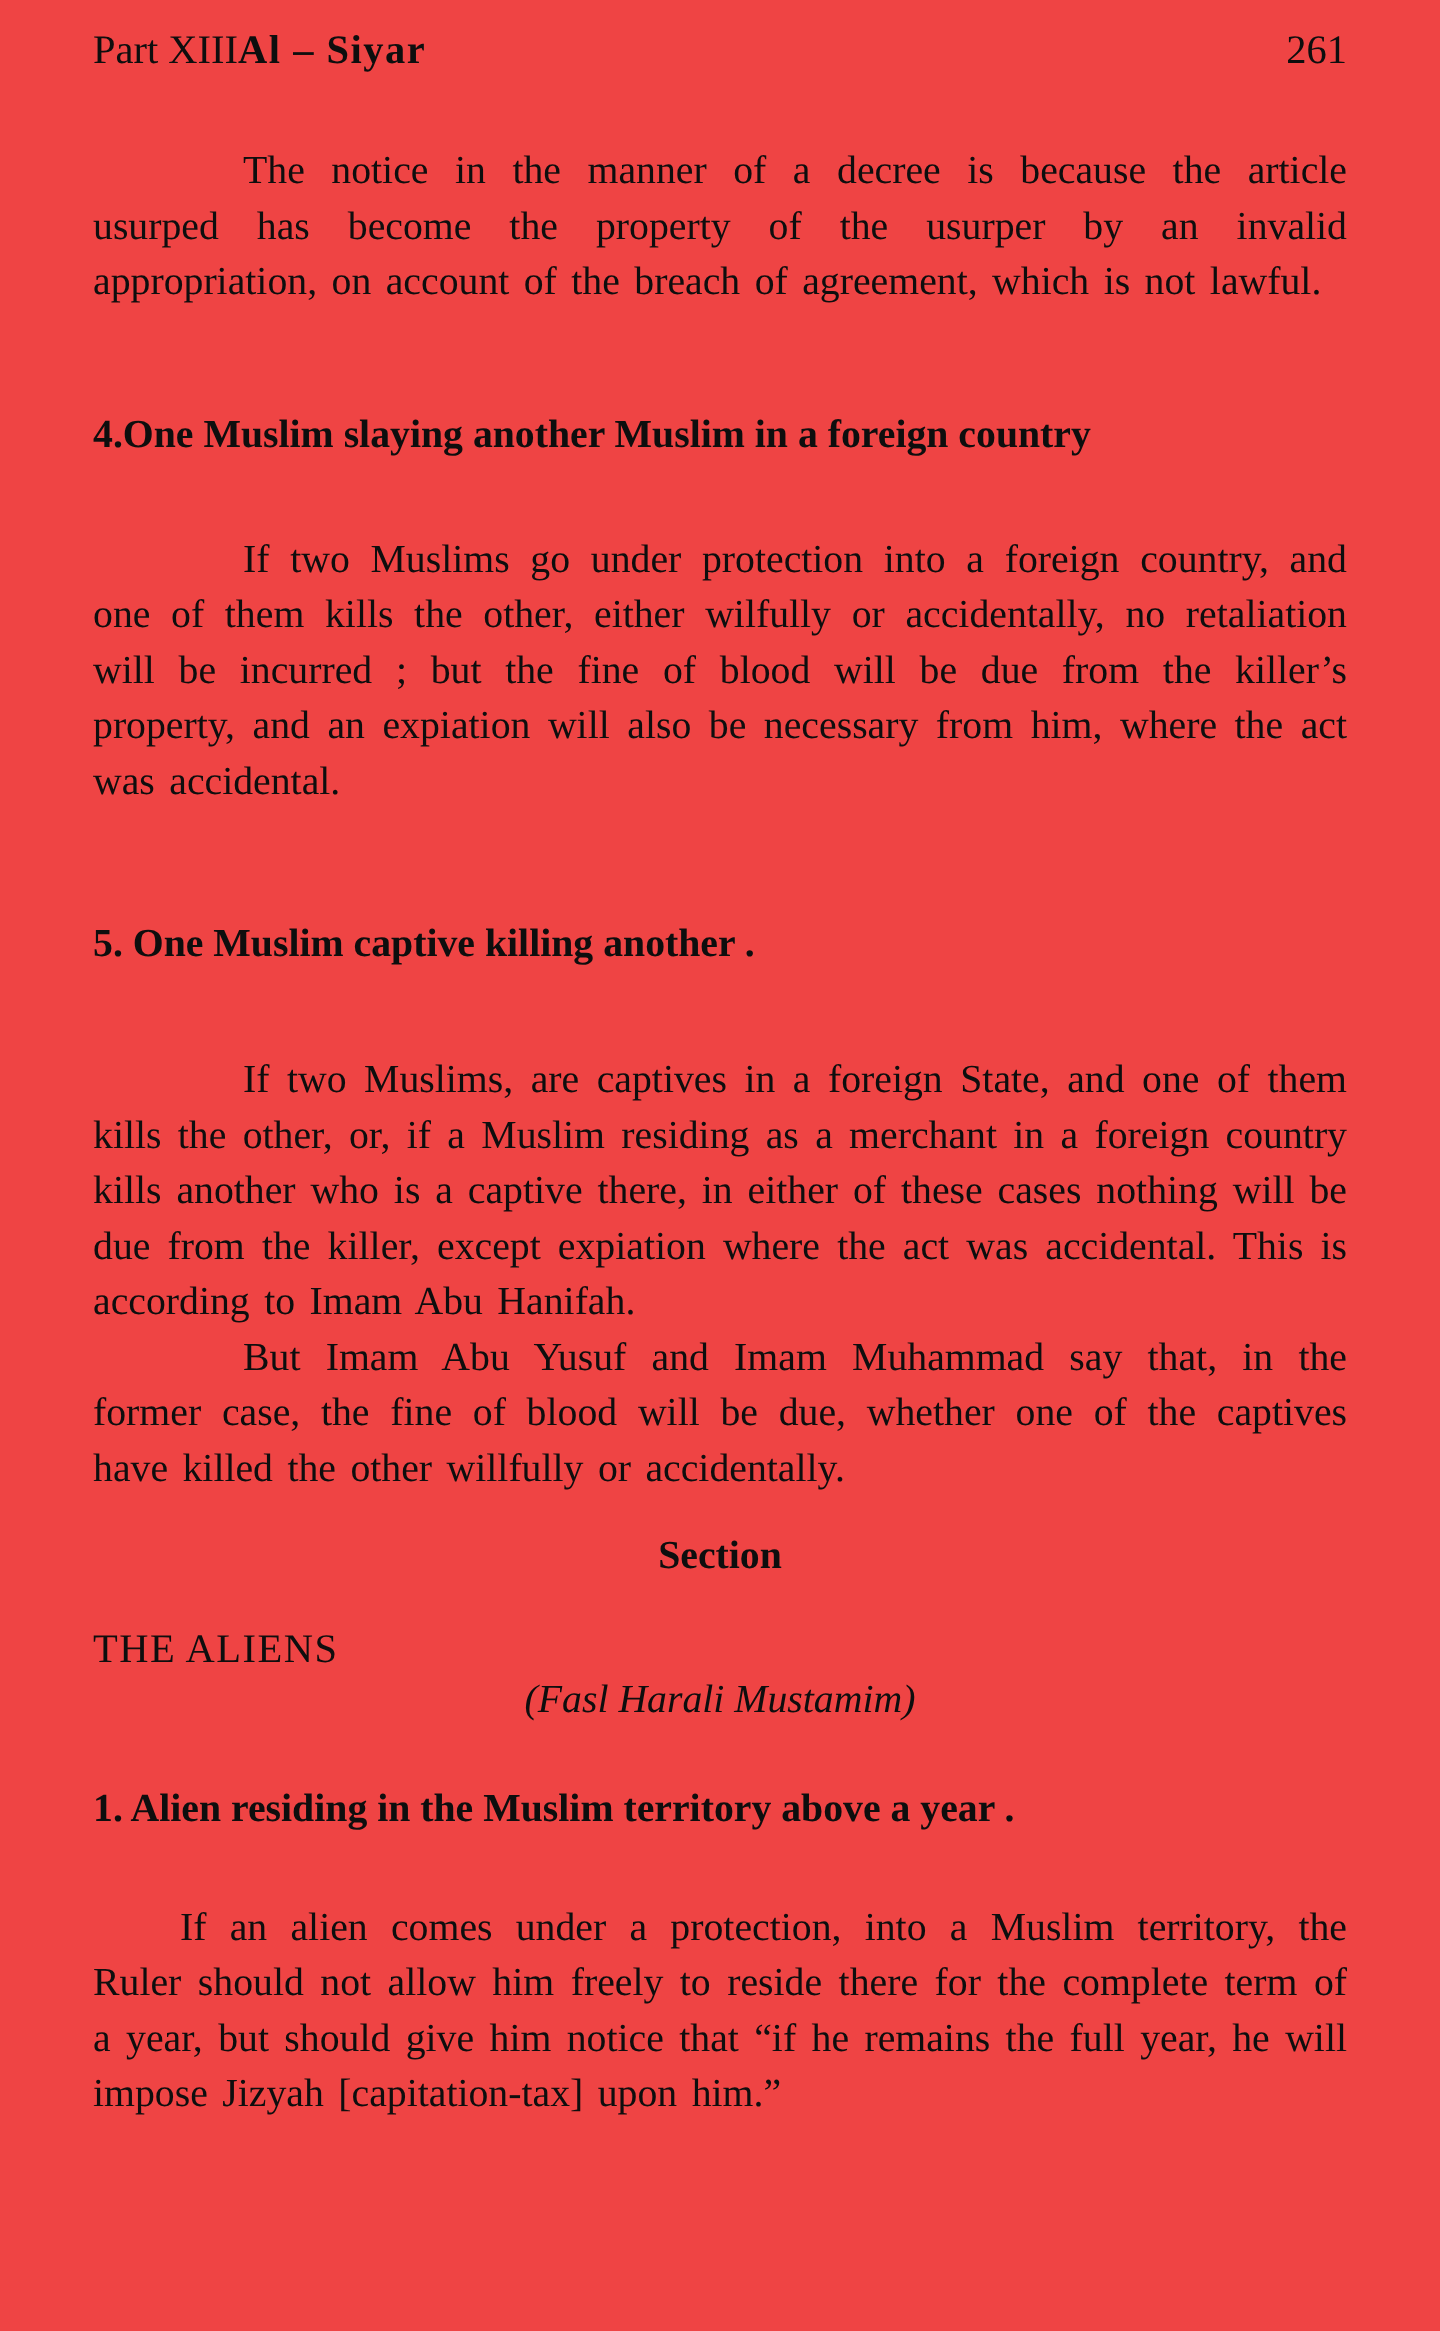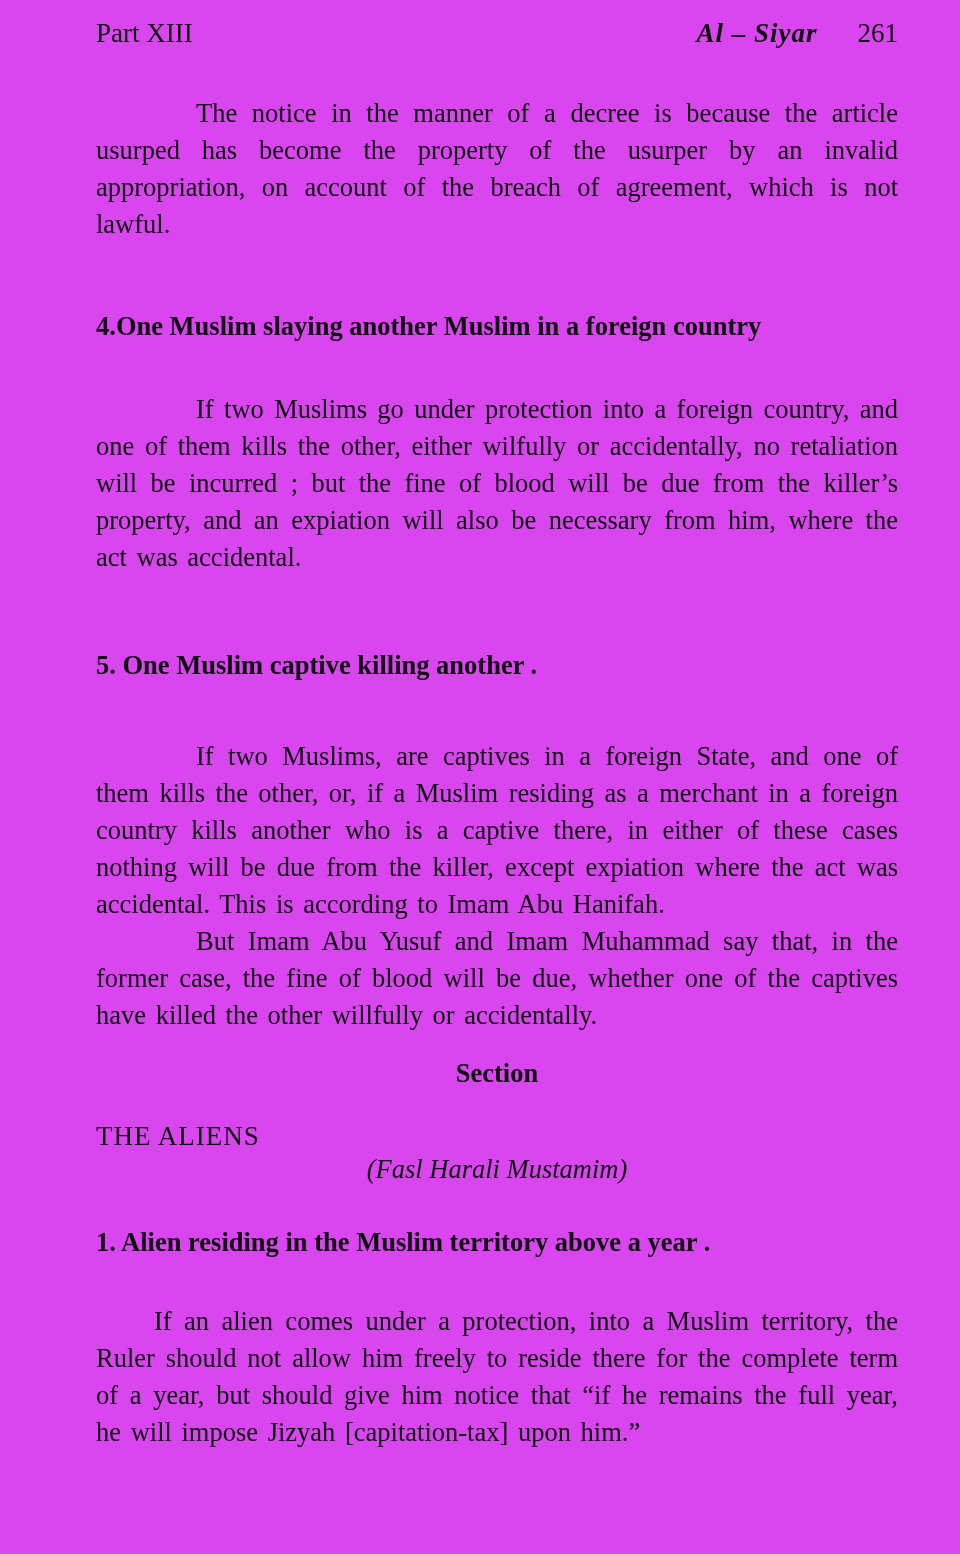--- a/index.html
+++ b/index.html
@@ -4,36 +4,35 @@
 <style>
   * { margin: 0; padding: 0; box-sizing: border-box; }
   html, body {
     background: #e8e8e8;
     font-family: "Liberation Serif", "DejaVu Serif", serif;
   }
   .page {
     width: 960px;
     height: 1554px;
     margin: 0 auto;
-    background: #d946ef;
+    background: #ef4444;
     color: #0e0e0e;
-    padding: 14px 62px 0 96px;
+    padding: 14px 62px 0 62px;
     overflow: hidden;
   }
   .page-header {
     display: flex;
     align-items: baseline;
     font-size: 27px;
     margin-top: 4px;
   }
   .page-header .part { flex: 0 0 auto; }
   .page-header .title {
     flex: 1 1 auto;
-    text-align: right;
-    font-style: italic;
+    text-align: left;
     font-weight: bold;
     letter-spacing: 1px;
     padding-right: 40px;
   }
   .page-header .pageno { flex: 0 0 auto; }
   .para {
     font-size: 26.5px;
     line-height: 37px;
     text-align: justify;
     text-indent: 100px;

